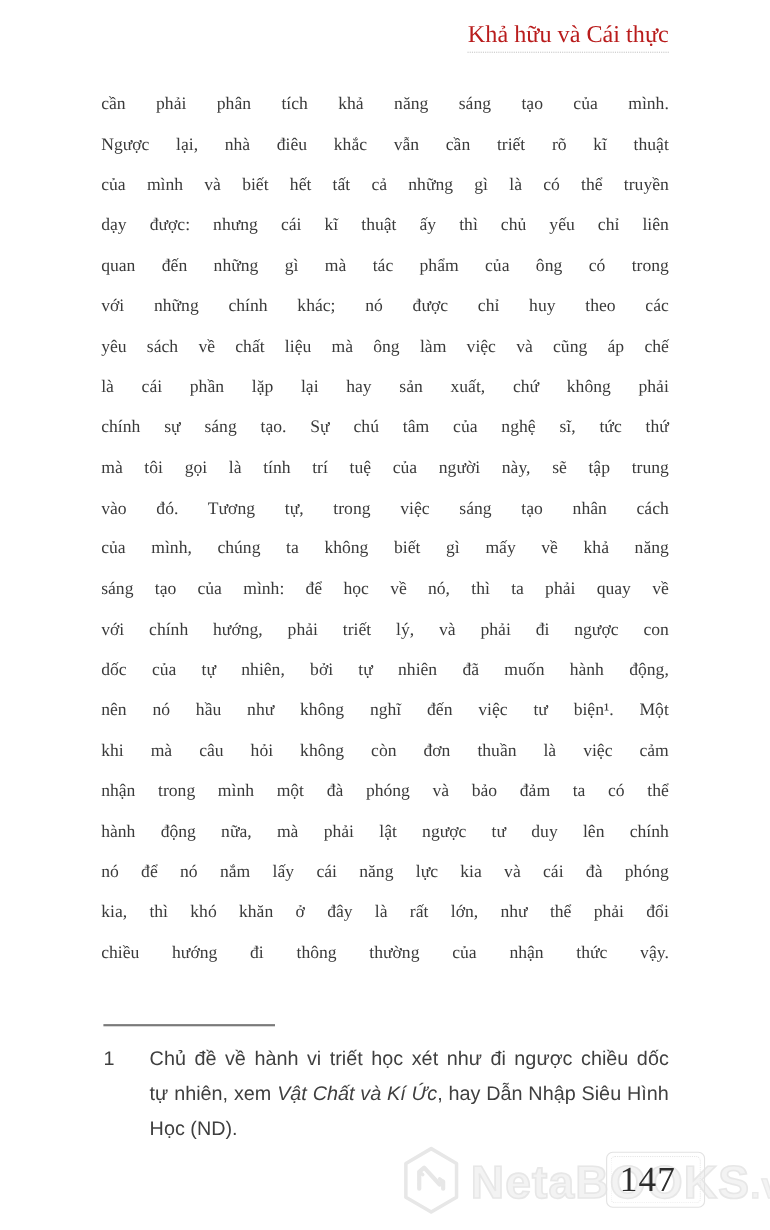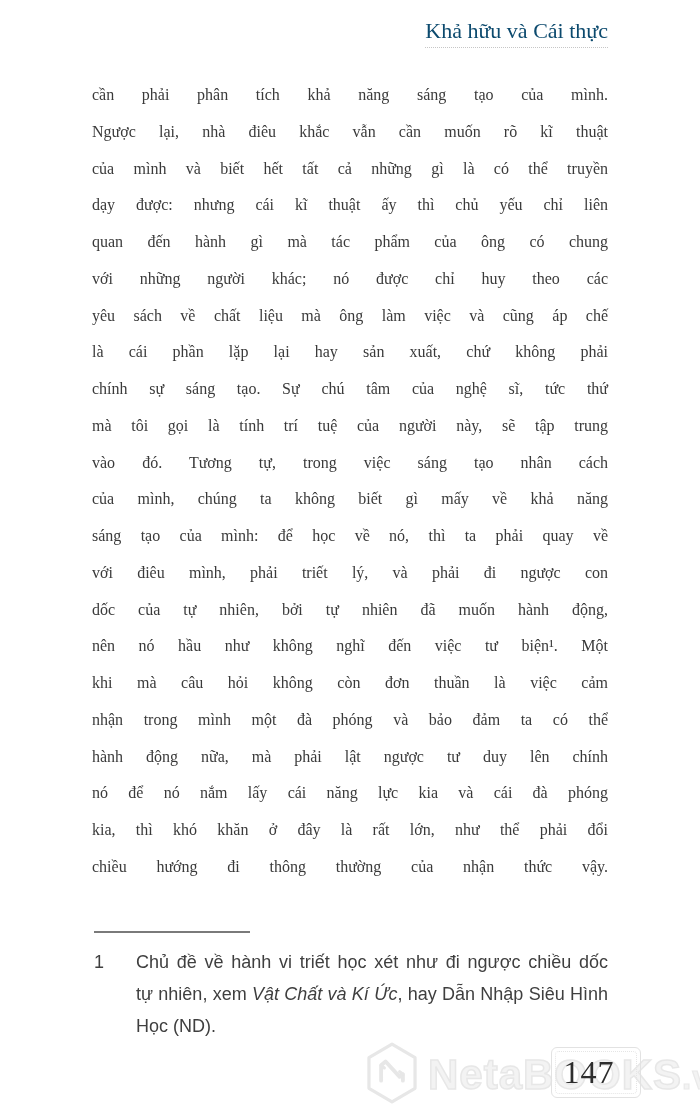--- a/index.html
+++ b/index.html
@@ -13,21 +13,21 @@
     color: #3a3a3a;
   }
 
   
   .running-header {
     position: absolute;
     top: 18px;
     right: 92px;
     font-size: 22px;
     line-height: 26px;
-    color: #0c4a6e;
+    color: #b91c1c;
     border-bottom: 1px dotted #c6c6c6;
     padding-bottom: 3px;
   }
 
   
   .body-block {
     position: absolute;
     left: 92px;
     top: 77px;
     width: 516px;
@@ -143,33 +143,33 @@
 </style>
 </head>
 <body>
 
 <div class="page">
 
   <div class="running-header">Khả hữu và Cái thực</div>
 
   <div class="body-block">
     <div class="bl">cần phải phân tích khả năng sáng tạo của mình.</div>
-    <div class="bl">Ngược lại, nhà điêu khắc vẫn cần muốn rõ kĩ thuật</div>
+    <div class="bl">Ngược lại, nhà điêu khắc vẫn cần triết rõ kĩ thuật</div>
     <div class="bl">của mình và biết hết tất cả những gì là có thể truyền</div>
     <div class="bl">dạy được: nhưng cái kĩ thuật ấy thì chủ yếu chỉ liên</div>
-    <div class="bl">quan đến hành gì mà tác phẩm của ông có chung</div>
-    <div class="bl">với những người khác; nó được chỉ huy theo các</div>
+    <div class="bl">quan đến những gì mà tác phẩm của ông có trong</div>
+    <div class="bl">với những chính khác; nó được chỉ huy theo các</div>
     <div class="bl">yêu sách về chất liệu mà ông làm việc và cũng áp chế</div>
     <div class="bl">là cái phần lặp lại hay sản xuất, chứ không phải</div>
     <div class="bl">chính sự sáng tạo. Sự chú tâm của nghệ sĩ, tức thứ</div>
     <div class="bl">mà tôi gọi là tính trí tuệ của người này, sẽ tập trung</div>
     <div class="bl">vào đó. Tương tự, trong việc sáng tạo nhân cách</div>
     <div class="bl">của mình, chúng ta không biết gì mấy về khả năng</div>
     <div class="bl">sáng tạo của mình: để học về nó, thì ta phải quay về</div>
-    <div class="bl">với điêu mình, phải triết lý, và phải đi ngược con</div>
+    <div class="bl">với chính hướng, phải triết lý, và phải đi ngược con</div>
     <div class="bl">dốc của tự nhiên, bởi tự nhiên đã muốn hành động,</div>
     <div class="bl">nên nó hầu như không nghĩ đến việc tư biện¹. Một</div>
     <div class="bl">khi mà câu hỏi không còn đơn thuần là việc cảm</div>
     <div class="bl">nhận trong mình một đà phóng và bảo đảm ta có thể</div>
     <div class="bl">hành động nữa, mà phải lật ngược tư duy lên chính</div>
     <div class="bl">nó để nó nắm lấy cái năng lực kia và cái đà phóng</div>
     <div class="bl">kia, thì khó khăn ở đây là rất lớn, như thể phải đổi</div>
     <div class="bl">chiều hướng đi thông thường của nhận thức vậy.</div>
   </div>
 

